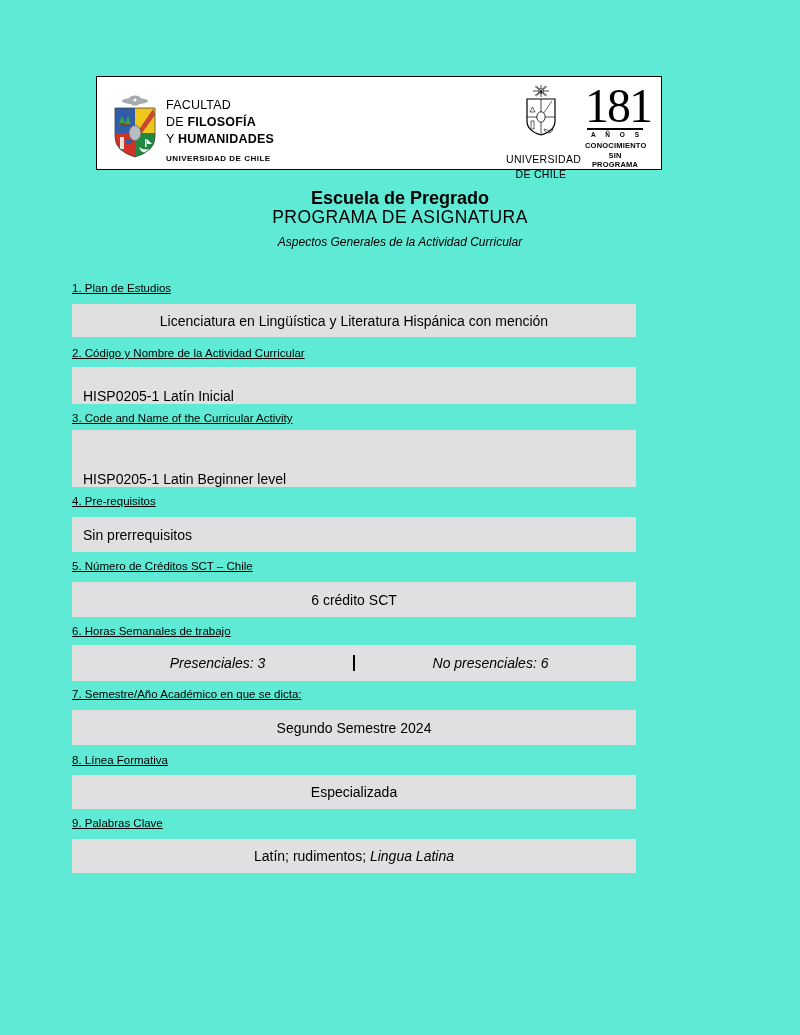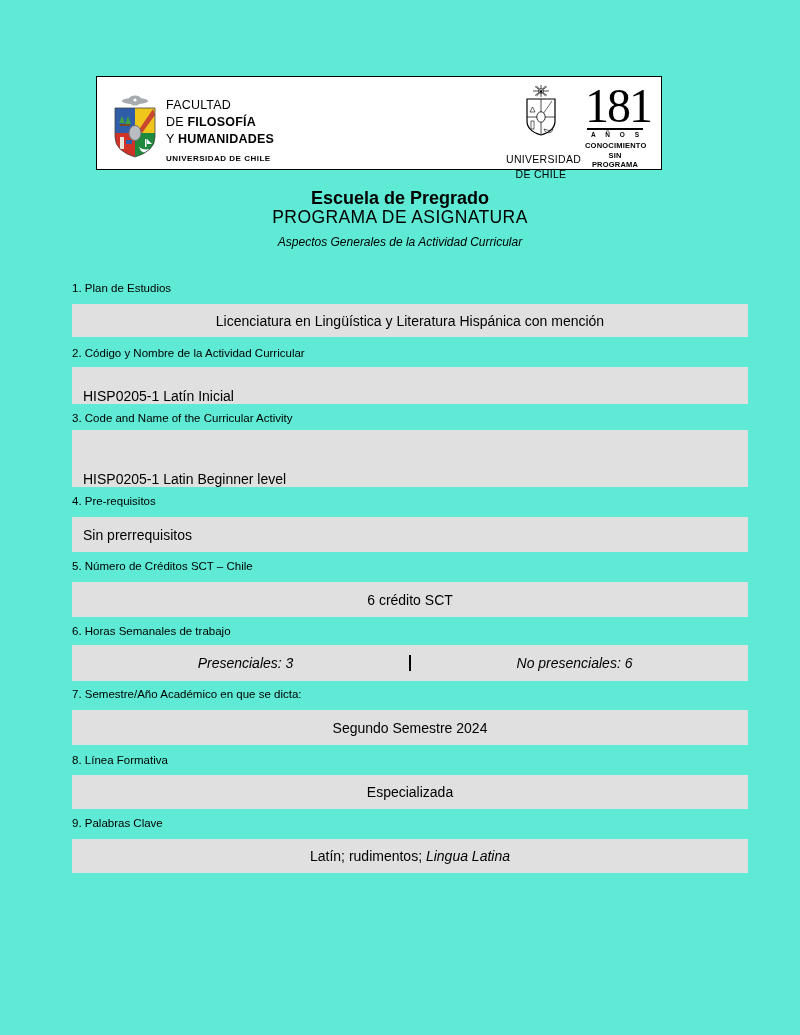--- a/index.html
+++ b/index.html
@@ -28,23 +28,23 @@
   }
   .anniv-rule{border-top:2px solid #000;margin:1px 2px 0 2px;}
   .anniv-label{font-size:6.5px;font-weight:bold;letter-spacing:4px;margin-top:1px;padding-left:4px;}
   .slogan{font-size:7.5px;font-weight:bold;line-height:9px;margin-top:3px;letter-spacing:.2px;}
   
   .title{position:absolute;left:0;width:800px;text-align:center;}
   .t-school{top:188px;font-size:18px;font-weight:bold;}
   .t-main{top:207px;font-size:17.5px;letter-spacing:.4px;}
   .t-sub{top:235px;font-size:12px;font-style:italic;}
   
-  .sec-label{position:absolute;left:72px;font-size:11.5px;}
+  .sec-label{position:absolute;left:72px;font-size:11.5px;text-decoration:underline;}
   .gbox{
-    position:absolute;left:72px;width:676px;background:#e0e0e0;
+    position:absolute;left:72px;width:564px;background:#e0e0e0;
     font-size:14px;display:flex;align-items:center;box-sizing:border-box;
   }
   .gbox.center{justify-content:center;}
   .gbox.leftpad{padding-left:11px;}
   .gbox.topalign{align-items:flex-end;padding-top:7px;}
   .gbox.split{padding:10px;}
   .split-cell{flex:1;display:flex;align-items:center;justify-content:center;font-style:italic;height:100%;}
   .split-divider{width:2px;background:#000;height:100%;}
   .ital{font-style:italic;}
 </style>

